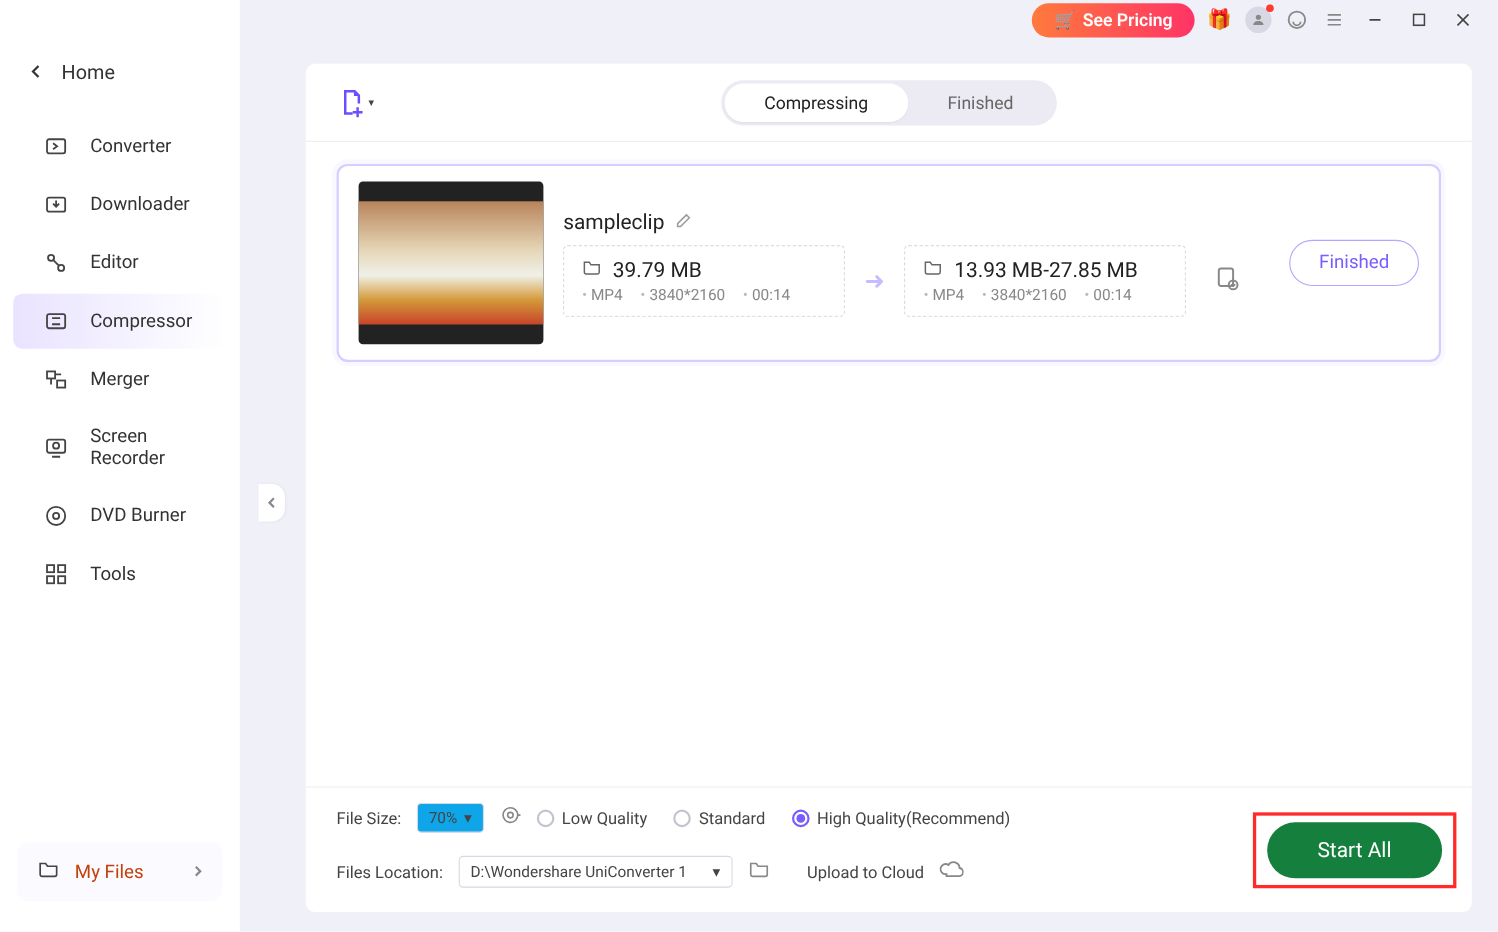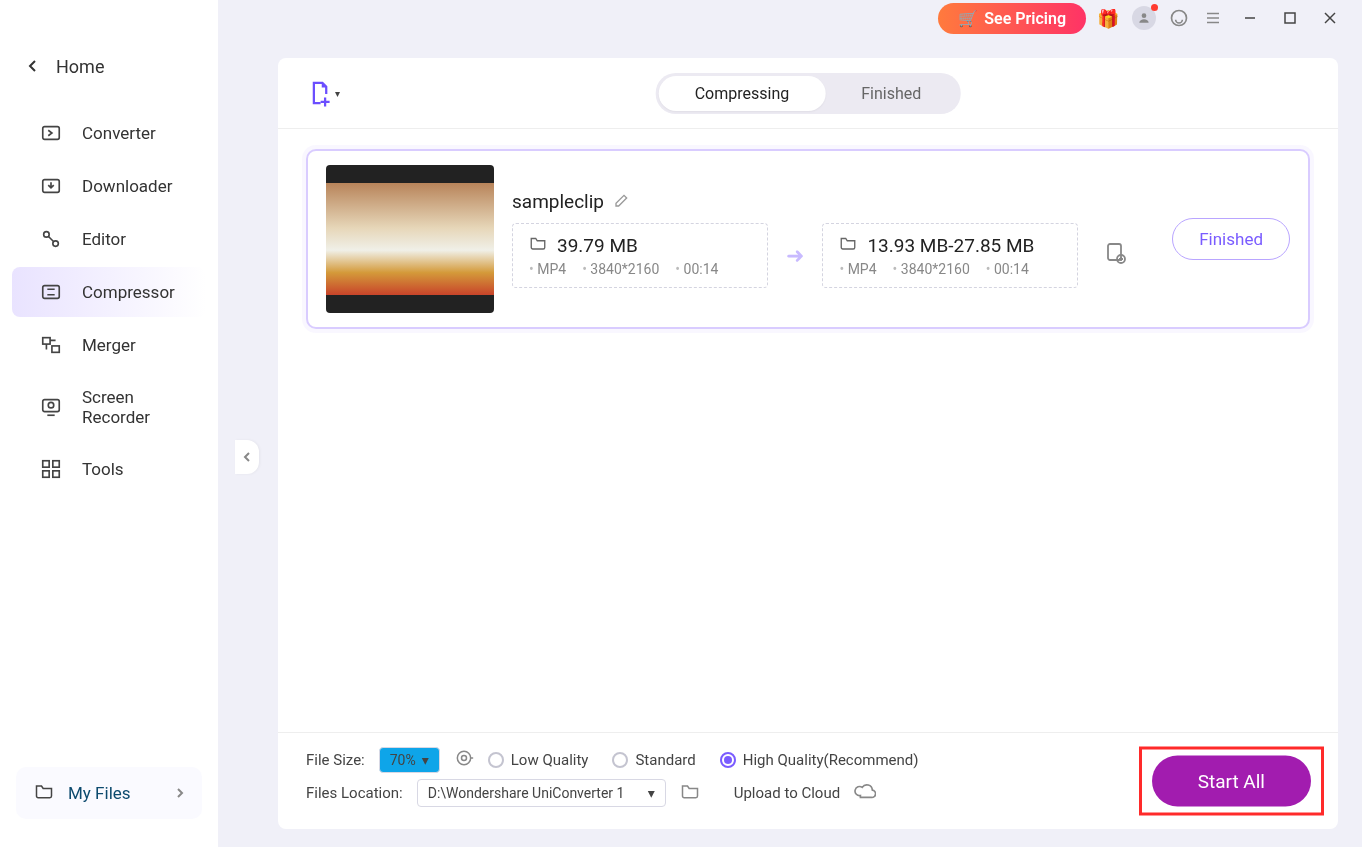--- a/index.html
+++ b/index.html
@@ -10,21 +10,21 @@
 .tb-icon { width: 22px; height: 22px; display: flex; align-items: center; justify-content: center; cursor: pointer; color: #888; font-size: 18px; }
 .avatar { width: 24px; height: 24px; border-radius: 50%; background: #d8d8e4; position: relative; display:flex; align-items:center; justify-content:center; }
 .avatar::after { content:""; position:absolute; top:-2px; right:-2px; width:7px; height:7px; background:#ff3b30; border-radius:50%; }
 .win-btn { width: 28px; height: 28px; display:flex; align-items:center; justify-content:center; cursor:pointer; color:#555; }
 
 .sidebar { position: absolute; left: 0; top: 0; width: 218px; height: 100%; background: #fff; padding-top: 40px; }
 .home-row { display: flex; align-items: center; gap: 18px; padding: 16px 28px 28px; font-size: 18px; color: #333; cursor: pointer; }
 .nav-item { display: flex; align-items: center; gap: 20px; padding: 14px 28px; font-size: 17px; color: #333; cursor: pointer; border-radius: 8px; margin: 3px 12px; }
 .nav-item.active { background: linear-gradient(90deg, #e9e3ff, #fff); }
 .nav-icon { width: 22px; height: 22px; display: inline-flex; align-items:center; justify-content:center; color: #444; }
-.myfiles { position: absolute; bottom: 28px; left: 16px; right: 16px; background: #fafaff; border-radius: 10px; padding: 14px 18px; display: flex; align-items: center; justify-content: space-between; cursor: pointer; font-size: 17px; color:#0c4a6e; }
+.myfiles { position: absolute; bottom: 28px; left: 16px; right: 16px; background: #fafaff; border-radius: 10px; padding: 14px 18px; display: flex; align-items: center; justify-content: space-between; cursor: pointer; font-size: 17px; color:#c2410c; }
 .sidebar-toggle { position: absolute; left: 235px; top: 440px; width: 24px; height: 34px; background: #fff; border-radius: 0 12px 12px 0; display:flex; align-items:center; justify-content:center; color:#777; cursor:pointer; box-shadow: 1px 0 3px rgba(0,0,0,0.05); font-size:11px; }
 
 .main { position: absolute; left: 278px; top: 58px; right: 24px; bottom: 18px; background: #fff; border-radius: 8px; display: flex; flex-direction: column; }
 .tabs-row { display: flex; align-items: center; padding: 18px 28px; border-bottom: 1px solid #eee; position: relative; }
 .addfile { color: #6b4eff; width: 34px; height: 34px; display: flex; align-items:center; justify-content:center; cursor:pointer; position: relative; }
 .addfile-caret { font-size: 10px; color: #444; margin-left: 2px; }
 .tab-pill { position: absolute; left: 50%; transform: translateX(-50%); background: #eceaf2; border-radius: 20px; display: flex; padding: 3px; }
 .tab-btn { border: none; background: transparent; padding: 8px 36px; border-radius: 18px; font-size: 16px; color: #666; cursor: pointer; }
 .tab-btn.active { background: #fff; color: #222; box-shadow: 0 1px 2px rgba(0,0,0,0.05); }
 
@@ -37,31 +37,31 @@
 .edit-icon { color: #999; cursor: pointer; font-size: 16px; }
 .spec-boxes { display: flex; align-items: center; gap: 18px; }
 .spec-box { border: 1px dashed #d4d4e0; border-radius: 4px; padding: 10px 16px; min-width: 256px; }
 .spec-size { font-size: 19px; color: #222; display: flex; align-items: center; gap: 10px; }
 .spec-meta { font-size: 14px; color: #888; margin-top: 4px; display: flex; gap: 16px; }
 .spec-meta span::before { content:"• "; color:#bbb; }
 .arrow-between { color: #c8baff; font-size: 22px; }
 .settings-icon { color: #888; cursor: pointer; font-size: 22px; margin-left: 8px; }
 .compress-btn { border: 1.5px solid #b9a5ff; background: #fff; color: #7a5cff; border-radius: 24px; padding: 10px 26px; font-size: 17px; cursor: pointer; margin-left: auto; }
 
-.footer { border-top: 1px solid #eee; padding: 14px 28px 22px; display: flex; flex-direction: column; gap: 6px; position: relative; }
+.footer { border-top: 1px solid #eee; padding: 14px 28px 22px; display: flex; flex-direction: column; gap: 21px; position: relative; }
 .footer-row { display: flex; align-items: center; gap: 14px; font-size: 15px; color: #444; }
 .select { border: 1px solid #d8d8e4; border-radius: 4px; padding: 4px 10px; font-size: 14px; background: #0ea5e9; cursor: pointer; display: inline-flex; align-items: center; gap: 6px; }
 .radio-group { display: flex; align-items: center; gap: 24px; }
 .radio { display: flex; align-items: center; gap: 7px; cursor: pointer; }
 .radio-dot { width: 16px; height: 16px; border: 2px solid #c4c4d0; border-radius: 50%; display: inline-block; }
 .radio.selected .radio-dot { border-color: #7a5cff; position: relative; }
 .radio.selected .radio-dot::after { content:""; position:absolute; inset:2px; background:#7a5cff; border-radius:50%; }
 .loc-input { border: 1px solid #d8d8e4; border-radius: 4px; padding: 5px 10px; width: 249px; font-size: 14px; background: #fff; display: inline-flex; align-items: center; justify-content: space-between; cursor: pointer; }
 .start-all-wrap { position: absolute; right: 14px; top: 50%; transform: translateY(-50%); border: 3px solid #ff2a2a; padding: 6px 10px; }
-.start-all { background: #a21caf; color: #fff; border: none; border-radius: 26px; padding: 14px 46px; font-size: 19px; cursor: pointer; }
+.start-all { background: #15803d; color: #fff; border: none; border-radius: 26px; padding: 14px 46px; font-size: 19px; cursor: pointer; }
 .small-icon { color:#888; cursor:pointer; font-size:18px; }
 </style>
 </head>
 <body>
 
 <div class="titlebar">
   <button class="pricing-btn">
     <span>🛒</span>
     <span>See Pricing</span>
   </button>
@@ -161,20 +161,29 @@
   </div>
   <div class="nav-item">
     <span class="nav-icon">
         <svg width="22" height="22" viewBox="0 0 24 24" fill="none" stroke="#444" stroke-width="1.8">
           <rect x="3" y="4" width="18" height="13" rx="2"></rect>
           <circle cx="12" cy="10" r="3"></circle>
           <line x1="8" y1="21" x2="16" y2="21"></line>
         </svg>
       </span>
     <span>Screen Recorder</span>
+  </div>
+  <div class="nav-item">
+    <span class="nav-icon">
+        <svg width="22" height="22" viewBox="0 0 24 24" fill="none" stroke="#444" stroke-width="1.8">
+          <circle cx="12" cy="12" r="9"></circle>
+          <circle cx="12" cy="12" r="3"></circle>
+        </svg>
+      </span>
+    <span>DVD Burner</span>
   </div>
   <div class="nav-item">
     <span class="nav-icon">
         <svg width="22" height="22" viewBox="0 0 24 24" fill="none" stroke="#444" stroke-width="1.8">
           <rect x="3" y="3" width="7" height="7"></rect>
           <rect x="14" y="3" width="7" height="7"></rect>
           <rect x="3" y="14" width="7" height="7"></rect>
           <rect x="14" y="14" width="7" height="7"></rect>
         </svg>
       </span>

